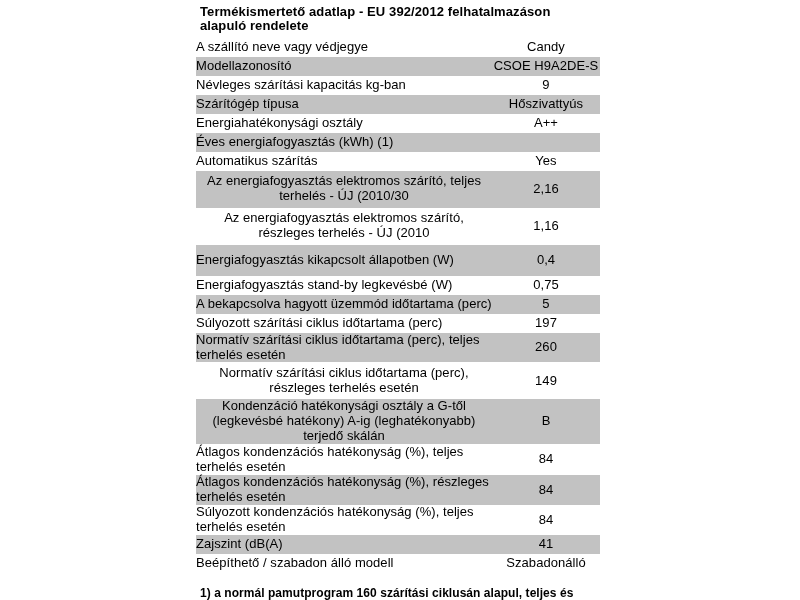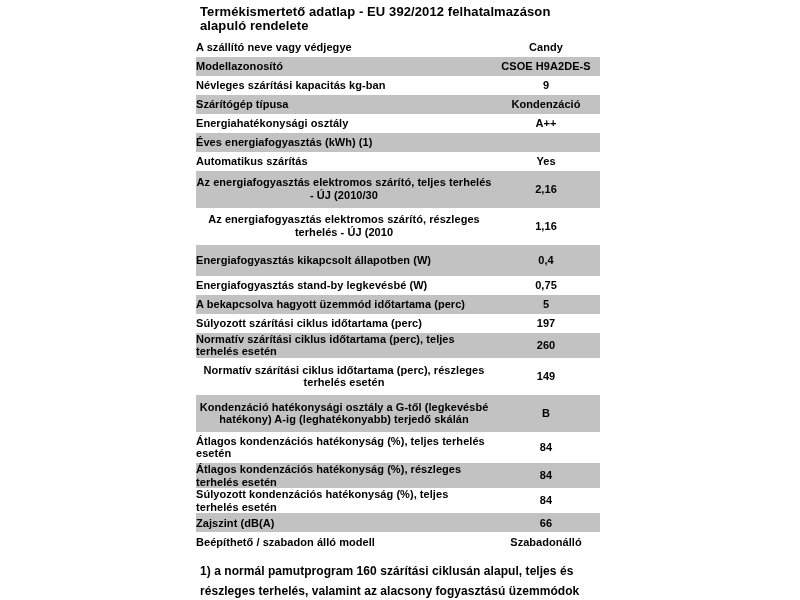--- a/index.html
+++ b/index.html
@@ -26,22 +26,22 @@
     letter-spacing: 0.1px;
     padding: 5px 4px 4px 4px;
     line-height: 1.1;
   }
   table.fiche {
     width: 100%;
     border-collapse: collapse;
     table-layout: fixed;
   }
   table.fiche td {
-    font-size: 11px;
-    font-weight: bold;
+    font-size: 13px;
+    font-weight: normal;
     letter-spacing: 0.05px;
     vertical-align: middle;
     padding: 0;
   }
   td.lbl {
     width: 296px;
     padding: 3px 4px 3px 4px;
     line-height: 1.15;
     text-align: left;
   }
@@ -81,21 +81,21 @@
         <tr class="shade r-tall">
           <td class="lbl">Modellazonosító</td>
           <td class="val">CSOE H9A2DE-S</td>
         </tr>
         <tr class="plain r-tall">
           <td class="lbl">Névleges szárítási kapacitás kg-ban</td>
           <td class="val">9</td>
         </tr>
         <tr class="shade r-tall">
           <td class="lbl">Szárítógép típusa</td>
-          <td class="val">Kondenzáció</td>
+          <td class="val">Hőszivattyús</td>
         </tr>
         <tr class="plain r-tall">
           <td class="lbl">Energiahatékonysági osztály</td>
           <td class="val">A++</td>
         </tr>
         <tr class="shade r-tall">
           <td class="lbl">Éves energiafogyasztás (kWh) (1)</td>
           <td class="val"></td>
         </tr>
         <tr class="plain r-tall">
@@ -145,21 +145,21 @@
         <tr class="shade r-tall">
           <td class="lbl">Átlagos kondenzációs hatékonyság (%), részleges terhelés esetén</td>
           <td class="val">84</td>
         </tr>
         <tr class="plain r-tall">
           <td class="lbl">Súlyozott kondenzációs hatékonyság (%), teljes terhelés esetén</td>
           <td class="val">84</td>
         </tr>
         <tr class="shade r-tall">
           <td class="lbl">Zajszint (dB(A)</td>
-          <td class="val">66</td>
+          <td class="val">41</td>
         </tr>
         <tr class="plain r-tall">
           <td class="lbl">Beépíthető / szabadon álló modell</td>
           <td class="val">Szabadonálló</td>
         </tr>
       </tbody>
   </table>
 
   <div class="footnote">1) a normál pamutprogram 160 szárítási ciklusán alapul, teljes és részleges terhelés, valamint az alacsony fogyasztású üzemmódok használata mellett. A ciklusonkénti tényleges energiafogyasztás a készülék használatának módjától fűgg.2) A "normál pamutprogram" az ideális szárítási program, amelyre a címkén és az adatlapon található tájékoztatás vonatkozik, illetve az energiafogyasztás szempontjából ez a leghatékonyabb program. A részleges terhelés a névleges kapacitás felét jelenti.</div>
 

